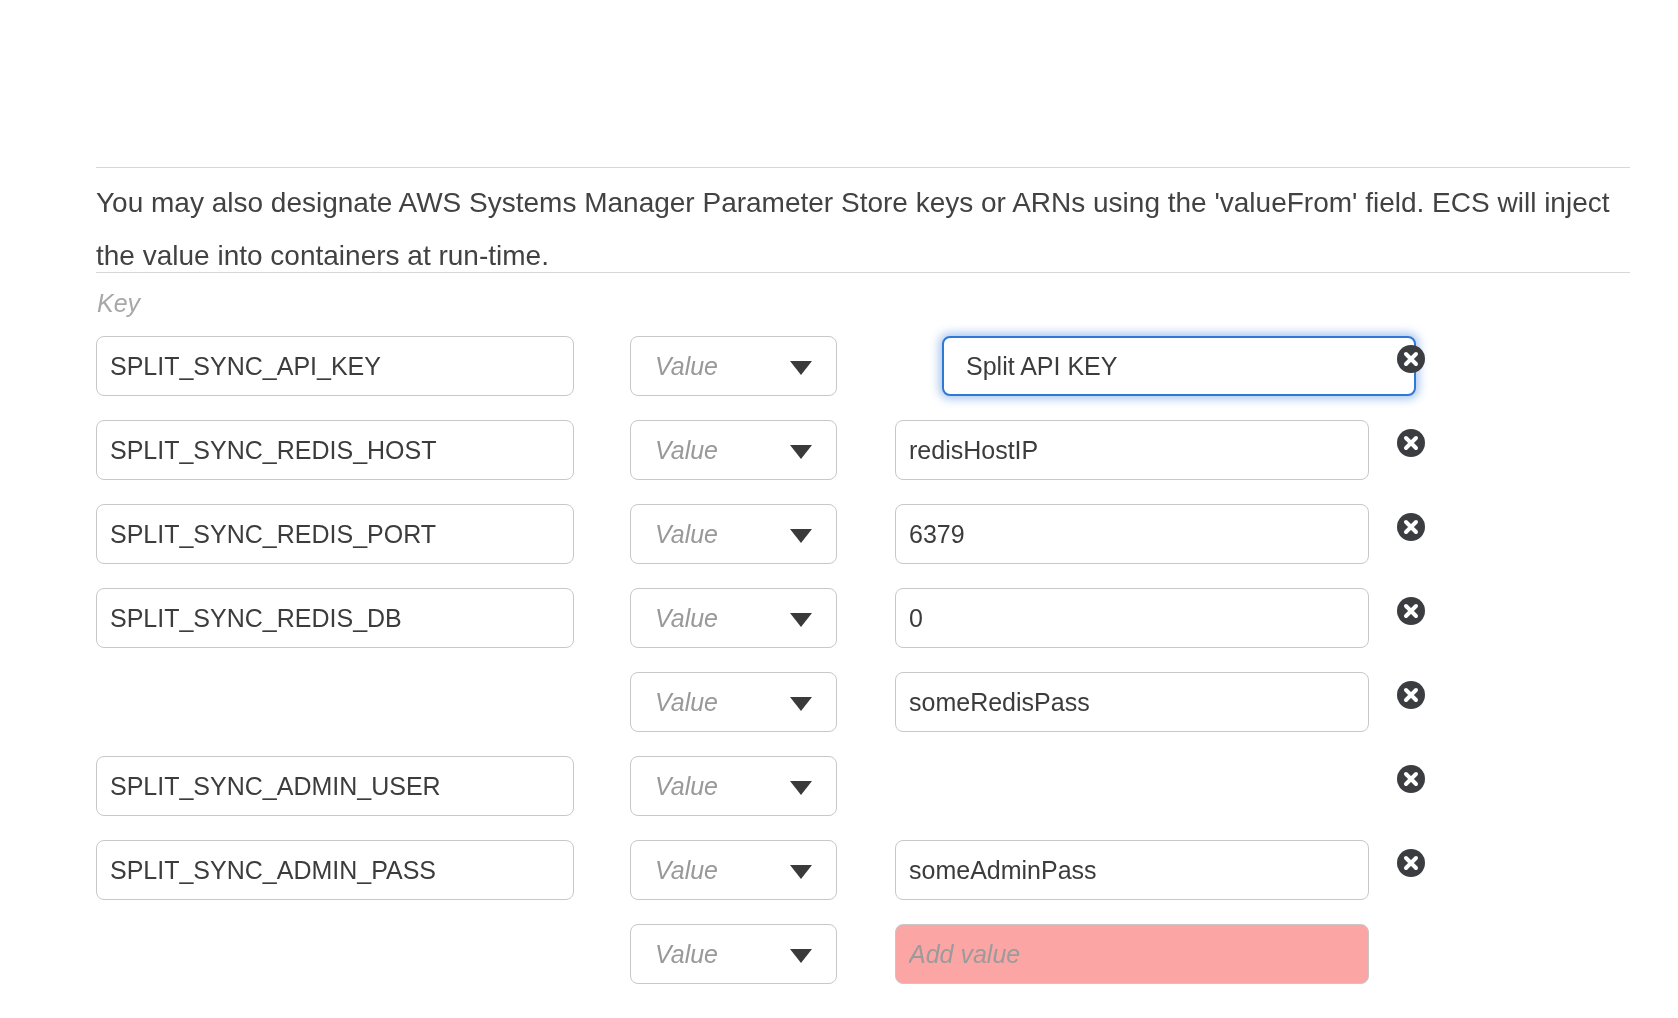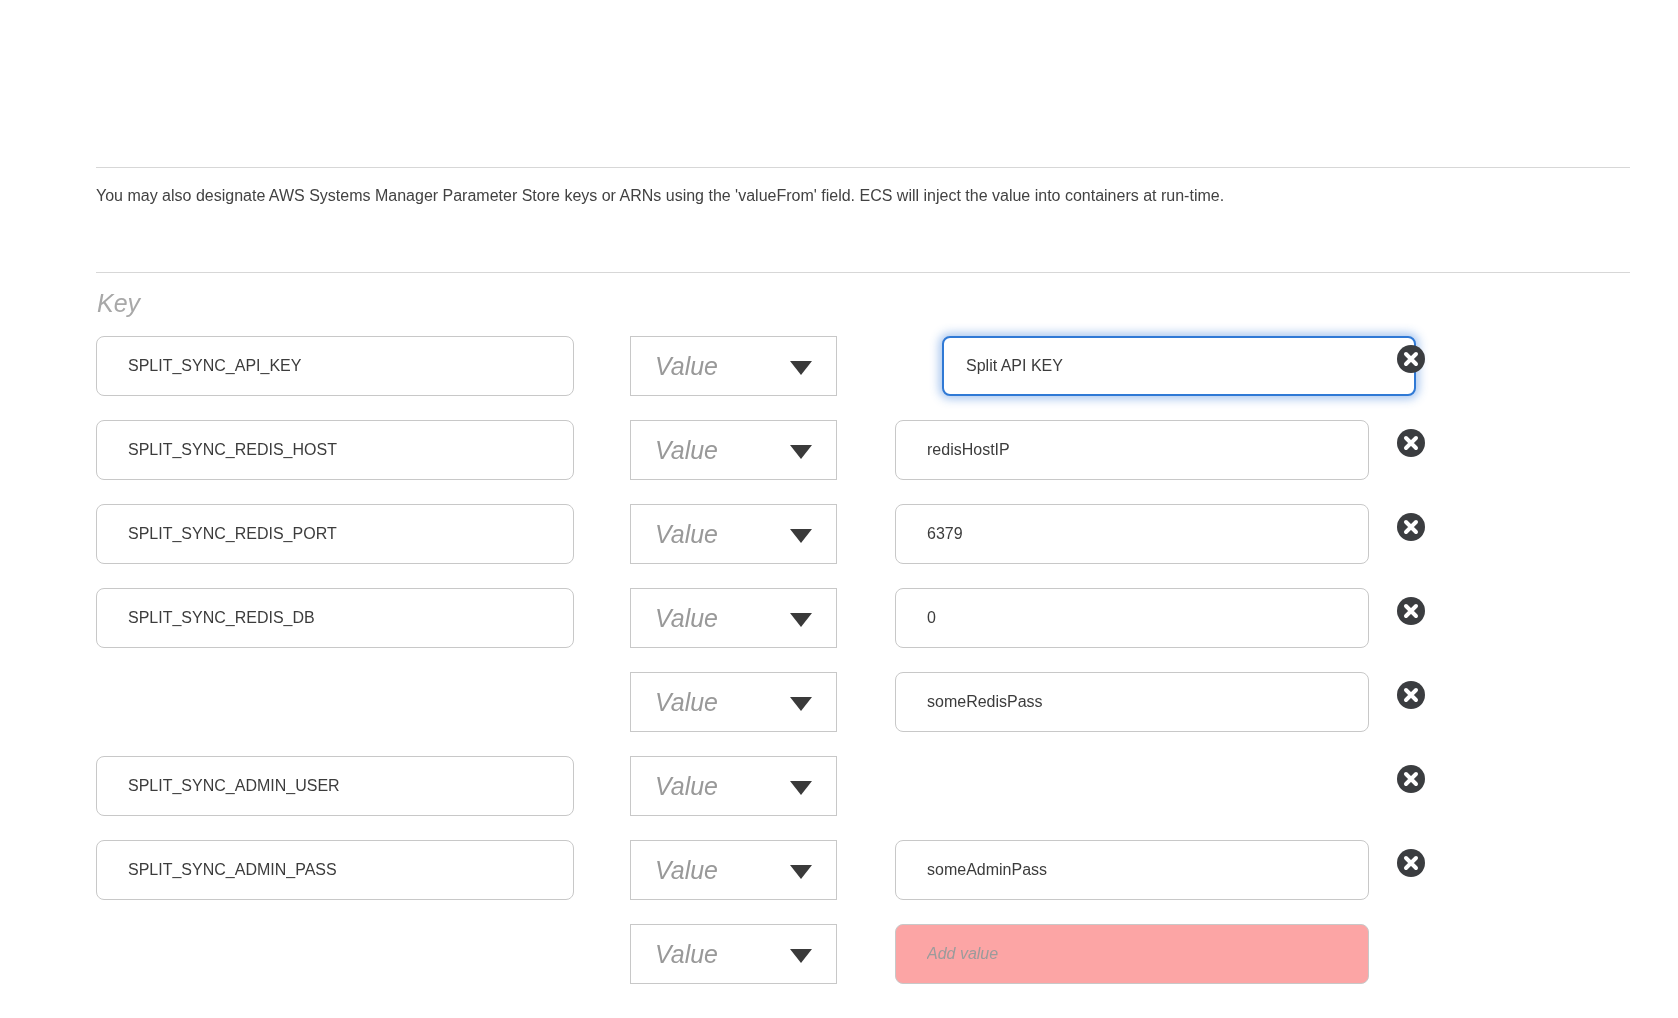--- a/index.html
+++ b/index.html
@@ -17,55 +17,55 @@
 
   .divider {
     position: absolute; left: 96px; width: 1534px; height: 1px;
     background: #d7d7d7;
   }
   .divider-top { top: 167px; }
   .divider-mid { top: 272px; }
 
   .description {
     position: absolute; left: 96px; top: 176px; width: 1540px;
-    font-size: 16px; line-height: 39px; color: #424242;
+    font-size: 28px; line-height: 53px; color: #424242;
   }
 
   .key-header {
     position: absolute; left: 97px; top: 289px;
     font-size: 25px; font-style: italic; color: #a8a8a8;
   }
 
   .rows { position: absolute; left: 96px; top: 336px; width: 1534px; }
   .env-row { position: relative; height: 60px; margin-bottom: 24px; }
 
   .ti {
     position: absolute; top: 0; height: 60px;
     border: 1px solid #c8c8c8; border-radius: 8px; background: #ffffff;
     font-family: "Liberation Sans", sans-serif;
-    font-size: 16px; color: #3c3c3c; padding: 0 18px 0 31px;
+    font-size: 25px; color: #3c3c3c; padding: 0 18px 0 13px;
     outline: none;
   }
   .ti::placeholder { color: #9b9b9b; font-style: italic; opacity: 1; }
 
   .key-input   { left: 0;     width: 478px; }
   .value-input { left: 799px; width: 474px; }
 
   .value-input.focused {
     border: 2px solid #2f79d5;
     box-shadow: 0 0 10px 3px rgba(63, 129, 220, 0.45);
     padding-left: 22px;
     margin-left: 47px;
   }
 
   .value-input.disabled { background: #fca5a5; }
 
   .type-select {
     position: absolute; left: 534px; top: 0; width: 207px; height: 60px;
-    border: 1px solid #c8c8c8; border-radius: 0; background: #ffffff;
+    border: 1px solid #c8c8c8; border-radius: 8px; background: #ffffff;
     cursor: pointer; display: flex; align-items: center;
   }
   .type-text {
     margin-left: 24px; font-size: 25px; font-style: italic; color: #999999;
   }
   .caret {
     position: absolute; right: 24px; top: 24px;
     width: 0; height: 0;
     border-left: 11px solid transparent;
     border-right: 11px solid transparent;

